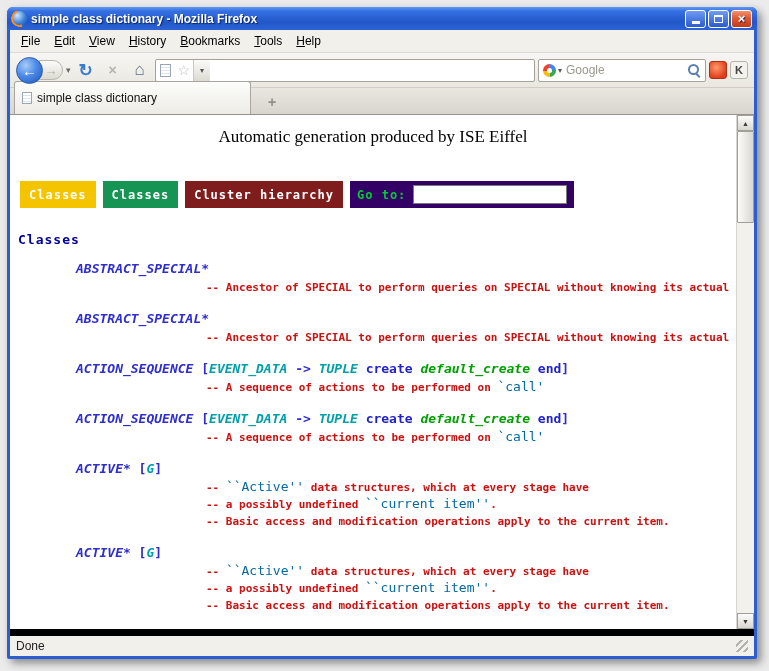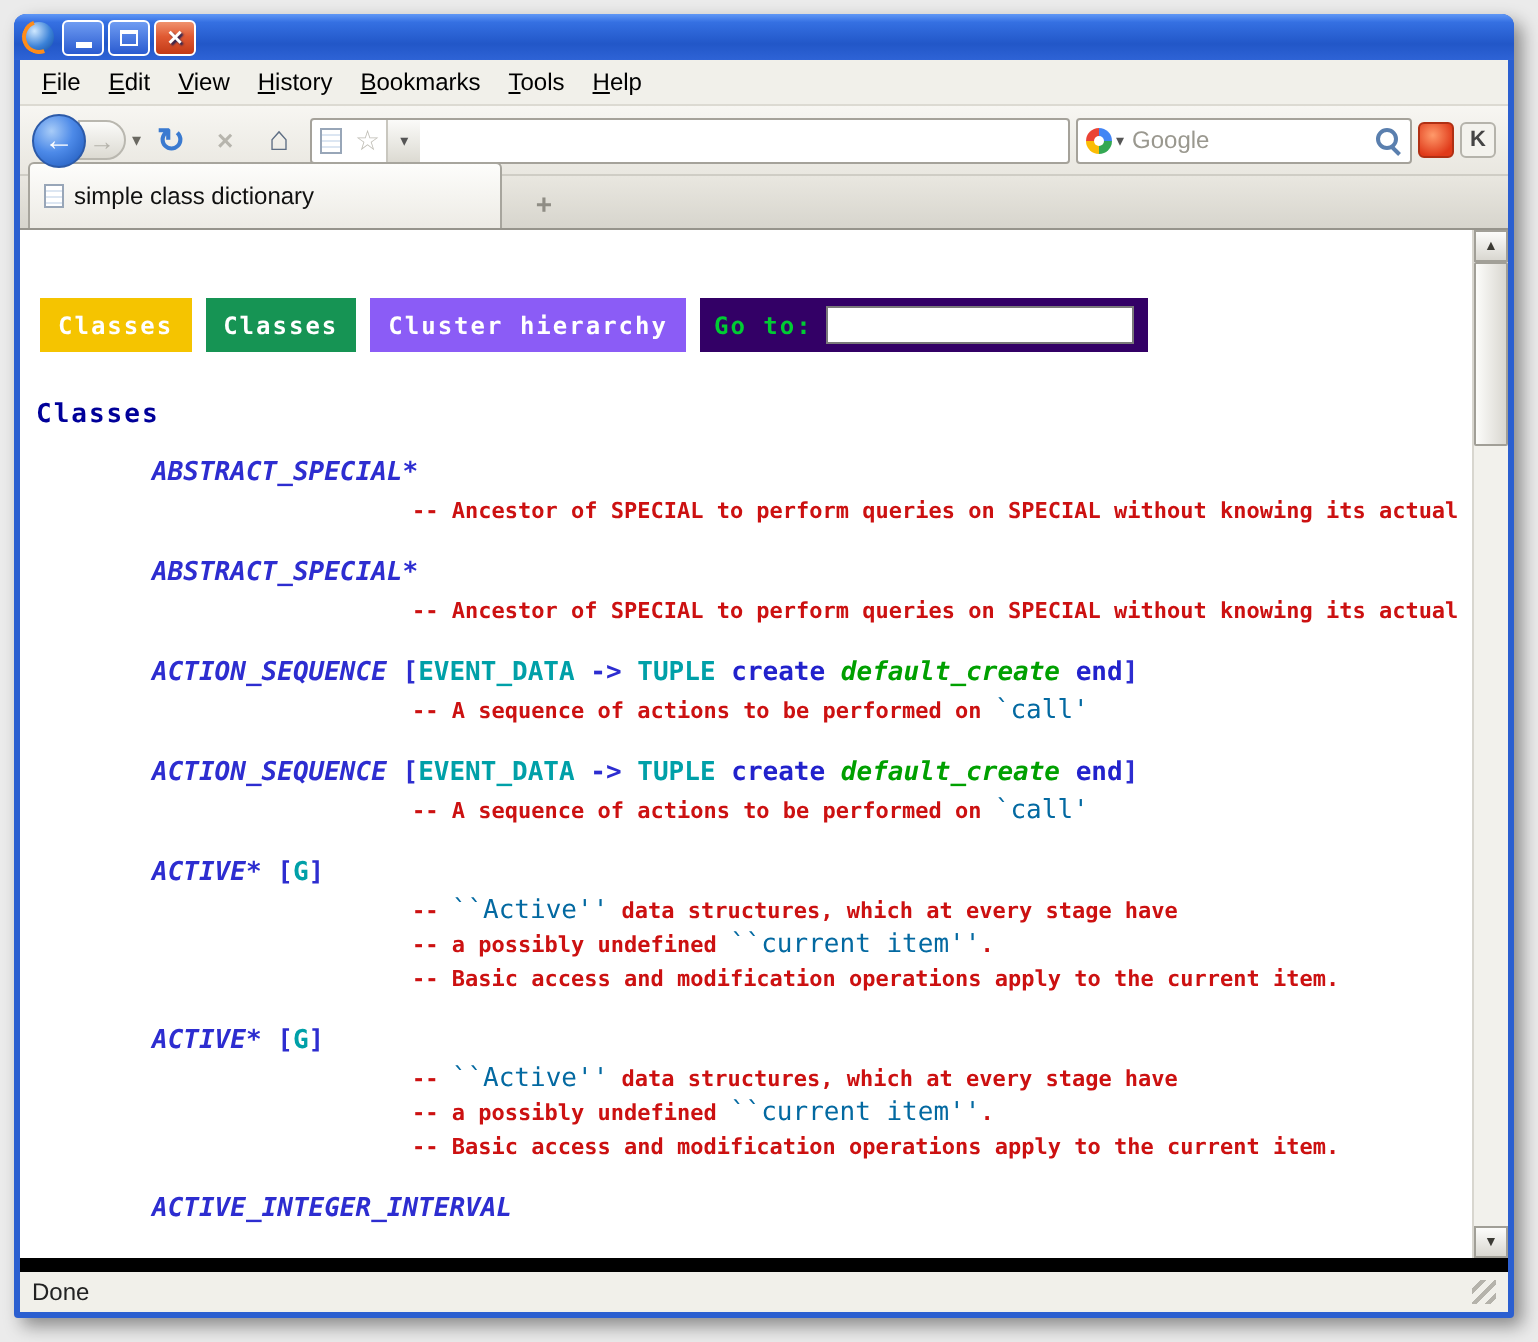--- a/index.html
+++ b/index.html
@@ -89,21 +89,21 @@
     font-weight:bold;font-size:12px;letter-spacing:1px;white-space:nowrap;}
   .goto-box{display:flex;align-items:center;padding:0 7px;gap:7px;}
   .goto-label{font-family:"DejaVu Sans Mono",monospace;font-weight:bold;font-size:12px;letter-spacing:1px;white-space:nowrap;}
   .goto-input{width:148px;height:17px;border:1px solid #7a7a7a;background:#fff;font-size:12px;padding:0 2px;}
   .section-title{margin:24px 0 12px 8px;font-weight:bold;font-size:13px;letter-spacing:1px;color:#000099;}
   .entry{margin-bottom:14px;}
   .entry-name{padding-left:66px;font-size:13px;line-height:19px;white-space:nowrap;overflow:hidden;}
   .entry-comment{padding-left:196px;line-height:15px;white-space:nowrap;overflow:hidden;}
   .tok-cls{color:#2d2dd0;font-style:italic;font-weight:bold;text-align:right;}
   .tok-brk{color:#2d2dd0;font-weight:bold;}
-  .tok-gen{color:#00a0a8;font-weight:bold;}
+  .tok-gen{color:#00a0a8;font-style:italic;font-weight:bold;}
   .tok-kw{color:#2222cc;font-weight:bold;}
   .tok-feat{color:#00a000;font-style:italic;font-weight:bold;}
   .tok-cmt{color:#cc1111;font-weight:bold;font-size:11px;}
   .tok-code{color:#0369a1;font-size:13px;}
 
   
   .vscrollbar{width:17px;flex:0 0 auto;background:#f2f1ec;border-left:1px solid #d8d6cf;position:relative;
     display:flex;flex-direction:column;justify-content:space-between;}
   .sb-btn{width:17px;height:16px;box-sizing:border-box;background:linear-gradient(#fcfcfa,#d9d7d0);
     border:1px solid #a19f97;font-size:7px;color:#3b3a34;display:flex;align-items:center;justify-content:center;}
@@ -116,20 +116,21 @@
     background:repeating-linear-gradient(135deg,transparent 0 3px,#b5b3ab 3px 5px);}
 </style>
 </head>
 <body>
 
 <div class="screen">
   <div class="window">
 
     <div class="titlebar">
       <span class="ff-icon"></span>
+      <span class="title-text">simple class dictionary - Mozilla Firefox</span>
       <span class="win-buttons">
         <span class="wbtn min">
             <span class="min-glyph"></span>
           </span>
         <span class="wbtn max">
             <span class="max-glyph"></span>
           </span>
         <span class="wbtn close">×</span>
       </span>
     </div>
@@ -178,22 +179,23 @@
     <div class="tabbar">
       <div class="tab">
         <span class="tab-icon"></span>
         <span class="tab-label">simple class dictionary</span>
       </div>
       <div class="newtab-btn">+</div>
     </div>
 
     <div class="content-wrap">
       <div class="page">
+        <div class="page-header">Automatic generation produced by ISE Eiffel</div>
         <div class="button-row">
-          <span id="navButtons" style="display:contents"><span class="doc-btn" style="background: rgb(245, 196, 0); color: rgb(255, 255, 255);">Classes</span><span class="doc-btn" style="background: rgb(22, 148, 84); color: rgb(255, 255, 255);">Classes</span><span class="doc-btn" style="background: #8b5cf6; color: rgb(255, 255, 255);">Cluster hierarchy</span></span>
+          <span id="navButtons" style="display:contents"><span class="doc-btn" style="background: rgb(245, 196, 0); color: rgb(255, 255, 255);">Classes</span><span class="doc-btn" style="background: rgb(22, 148, 84); color: rgb(255, 255, 255);">Classes</span><span class="doc-btn" style="background: #7f1d1d; color: rgb(255, 255, 255);">Cluster hierarchy</span></span>
           <div class="goto-box" id="gotoBox" style="background: rgb(51, 0, 102);">
             <span class="goto-label" id="gotoLabel" style="color: rgb(0, 204, 51);">Go to:</span>
             <input class="goto-input" value="" style="">
           </div>
         </div>
         <div class="section-title">Classes</div>
         <div id="entries">
             <div class="entry">
               <div class="entry-name"><span class="tok-cls">ABSTRACT_SPECIAL*</span></div>
               <div class="entry-comment"><span class="tok-cmt">-- Ancestor of SPECIAL to perform queries on SPECIAL without knowing its actual generic type.</span></div>

